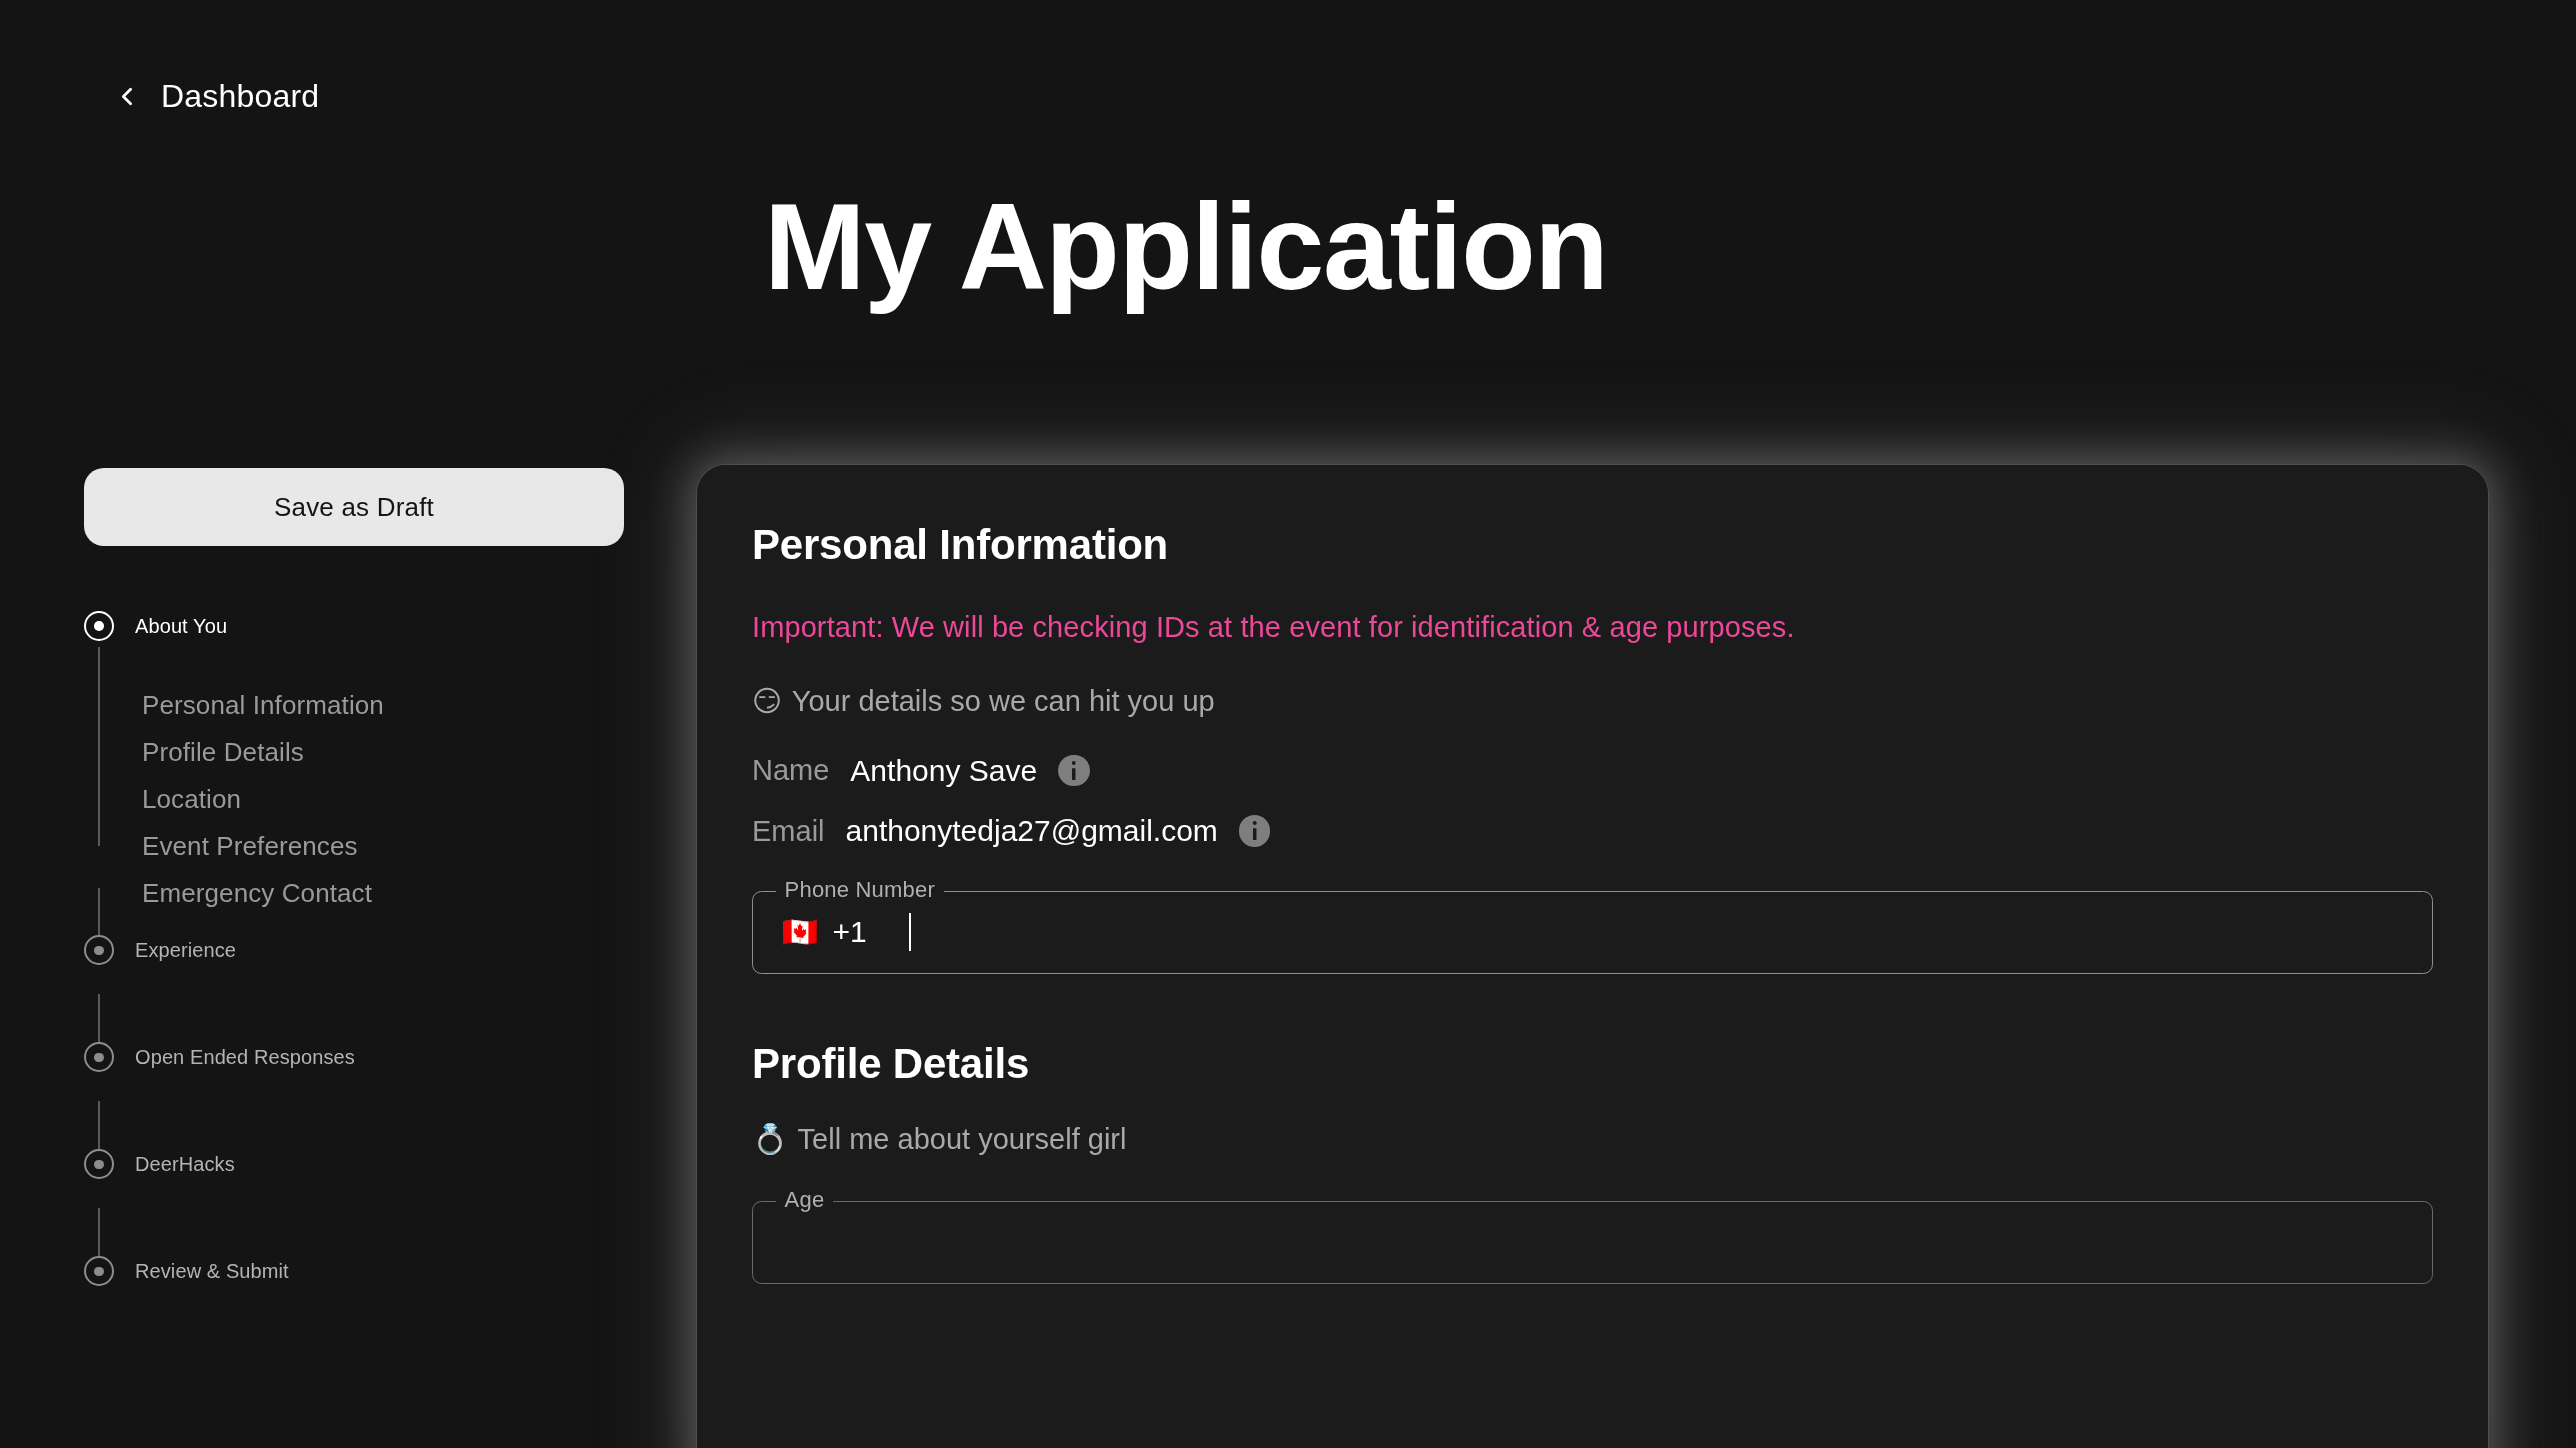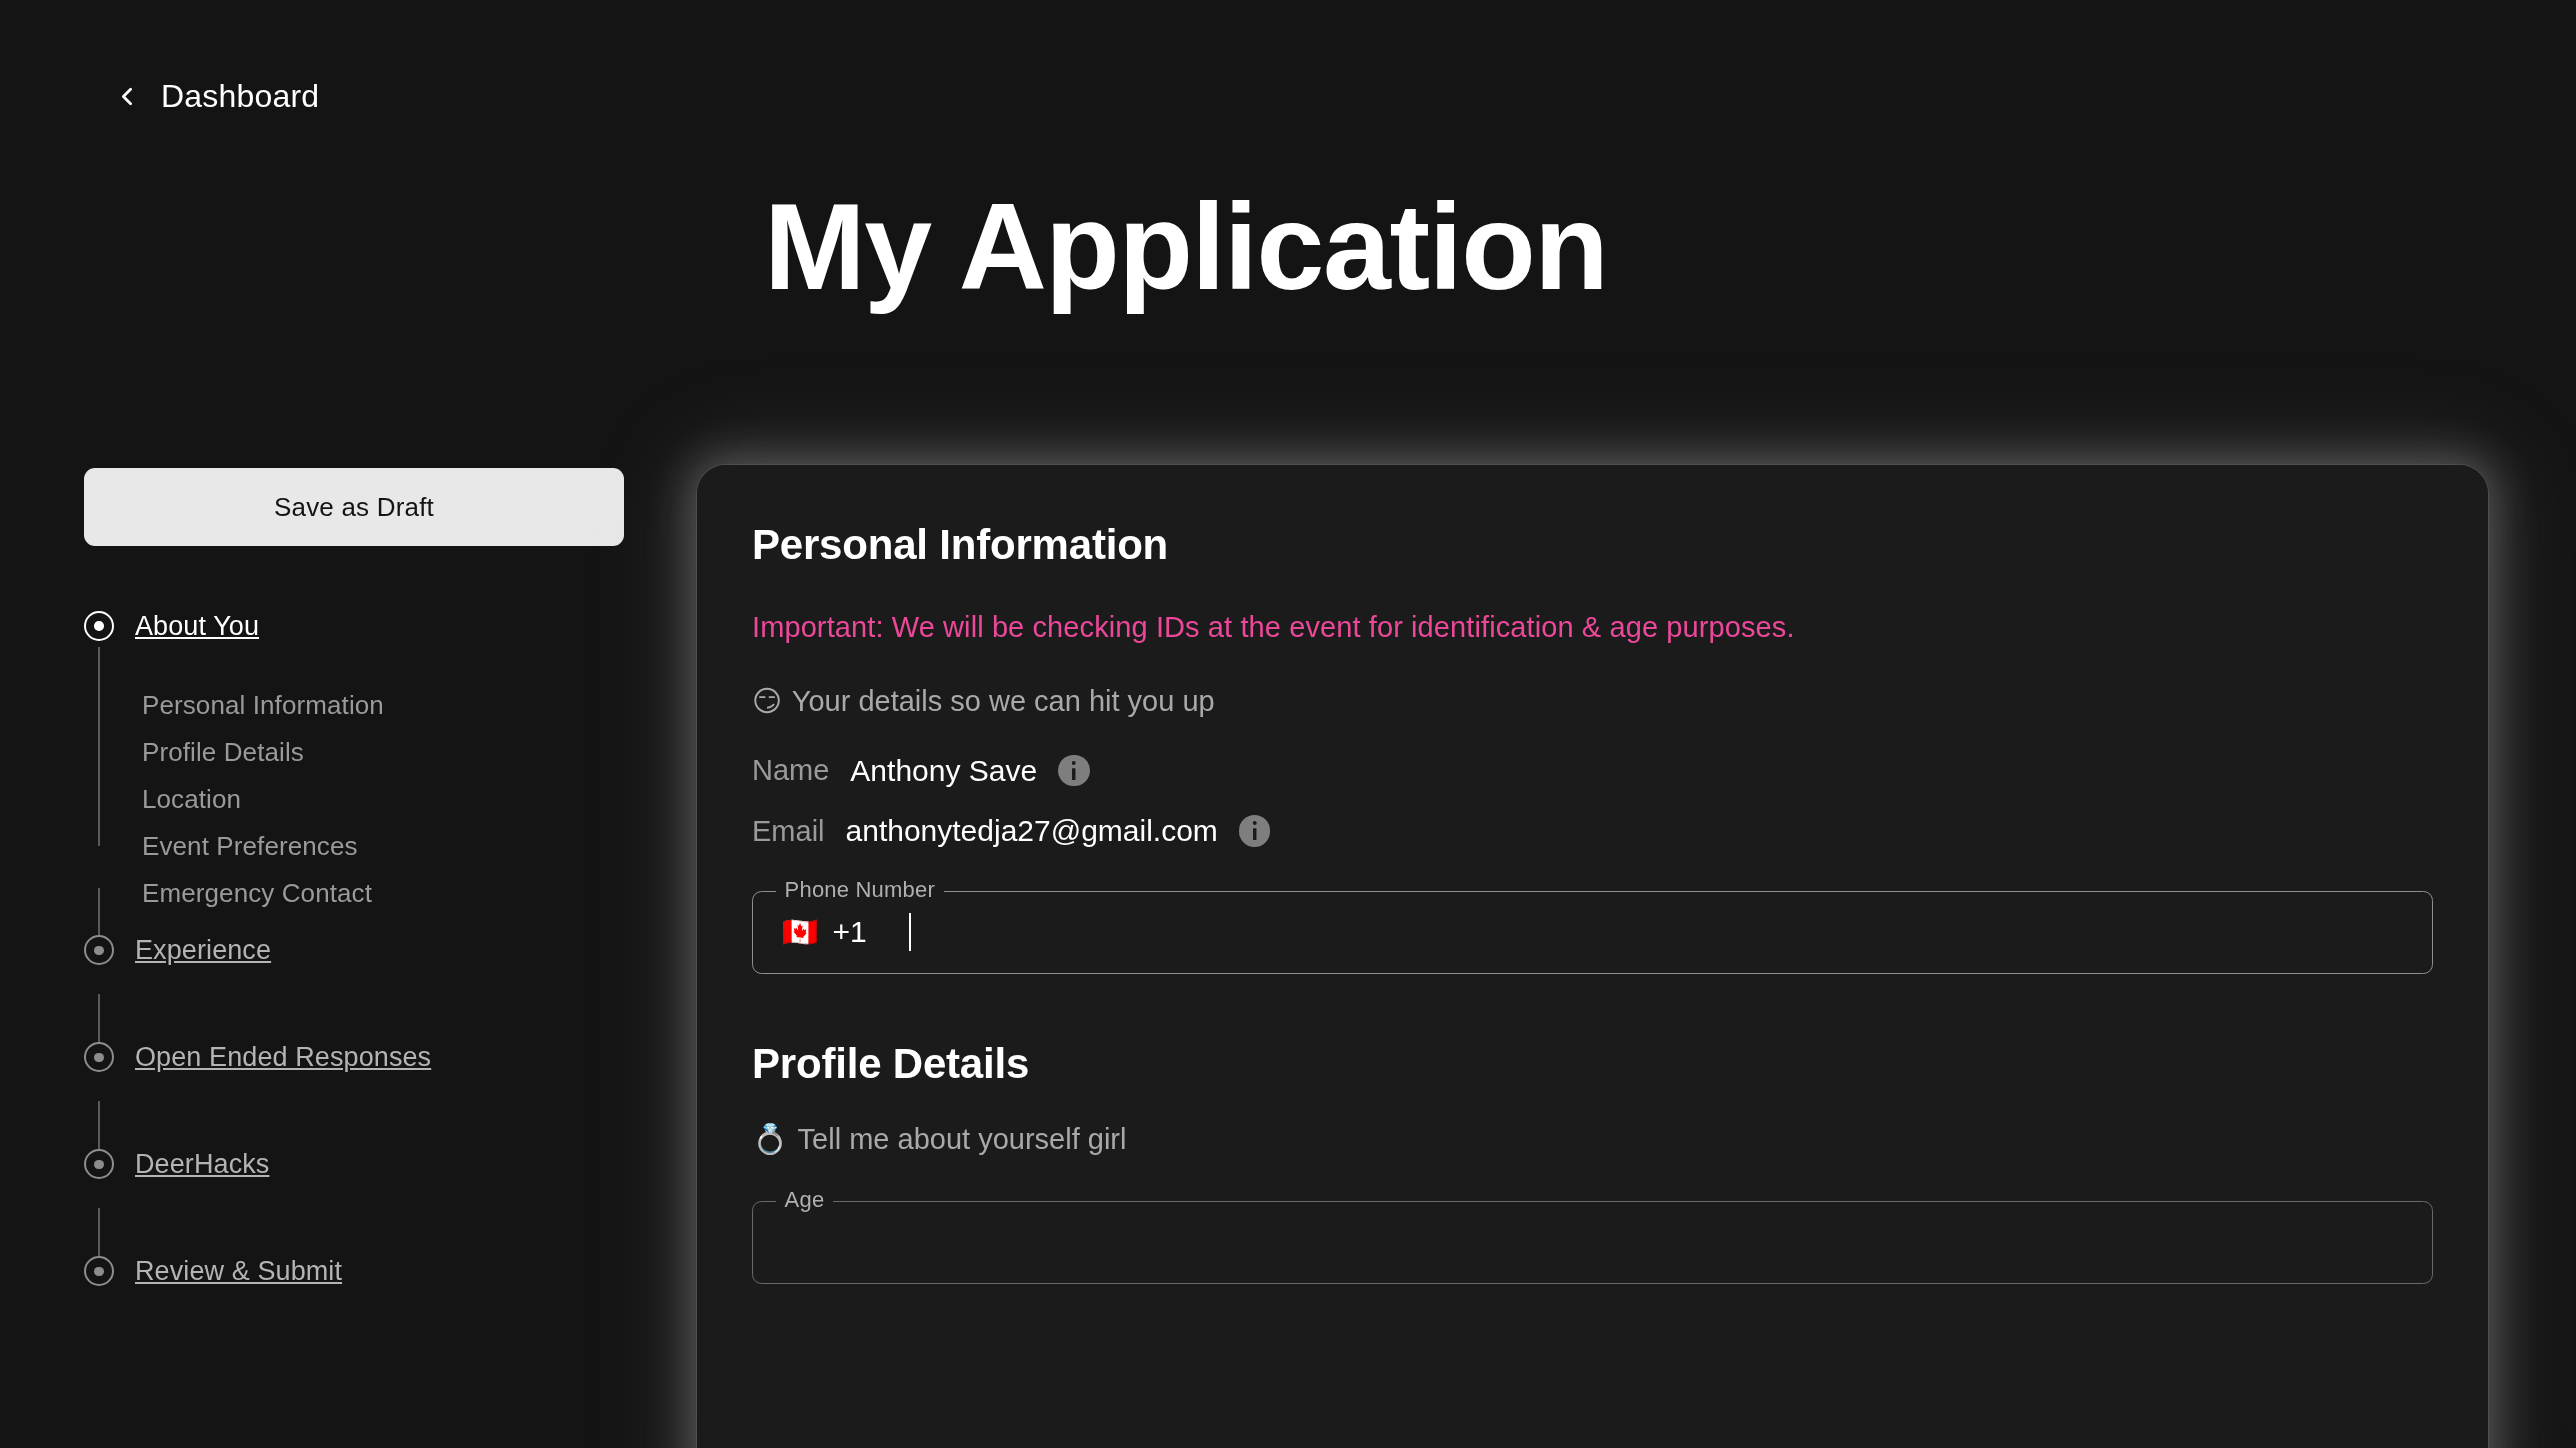--- a/index.html
+++ b/index.html
@@ -66,21 +66,21 @@
     width: 554px;
   }
 
   .draft-btn {
     display: block;
     width: 540px;
     height: 78px;
     background: #e8e8e8;
     color: #141414;
     border: none;
-    border-radius: 11px;
+    border-radius: 20px;
     font-family: inherit;
     font-size: 26px;
     font-weight: 500;
     letter-spacing: 0.2px;
     cursor: pointer;
   }
 
   .steps {
     margin-top: 59px;
     position: relative;
@@ -113,26 +113,25 @@
     width: 9.5px;
     height: 9.5px;
     border-radius: 50%;
     background: #8d8d8d;
     display: block;
   }
   .step.active .ring { border-color: #ffffff; }
   .step.active .ring i { background: #ffffff; }
 
   .step-label {
-    font-size: 27px;
+    font-size: 20px;
     font-weight: 500;
     color: #b4b4b4;
     letter-spacing: 0.1px;
     line-height: 1;
-    text-decoration: underline;
   }
   .step.active .step-label { color: #ffffff; }
 
   
   .connector {
     position: absolute;
     left: 14.3px;
     width: 1.9px;
     background: #5a5a5a;
     z-index: 1;

